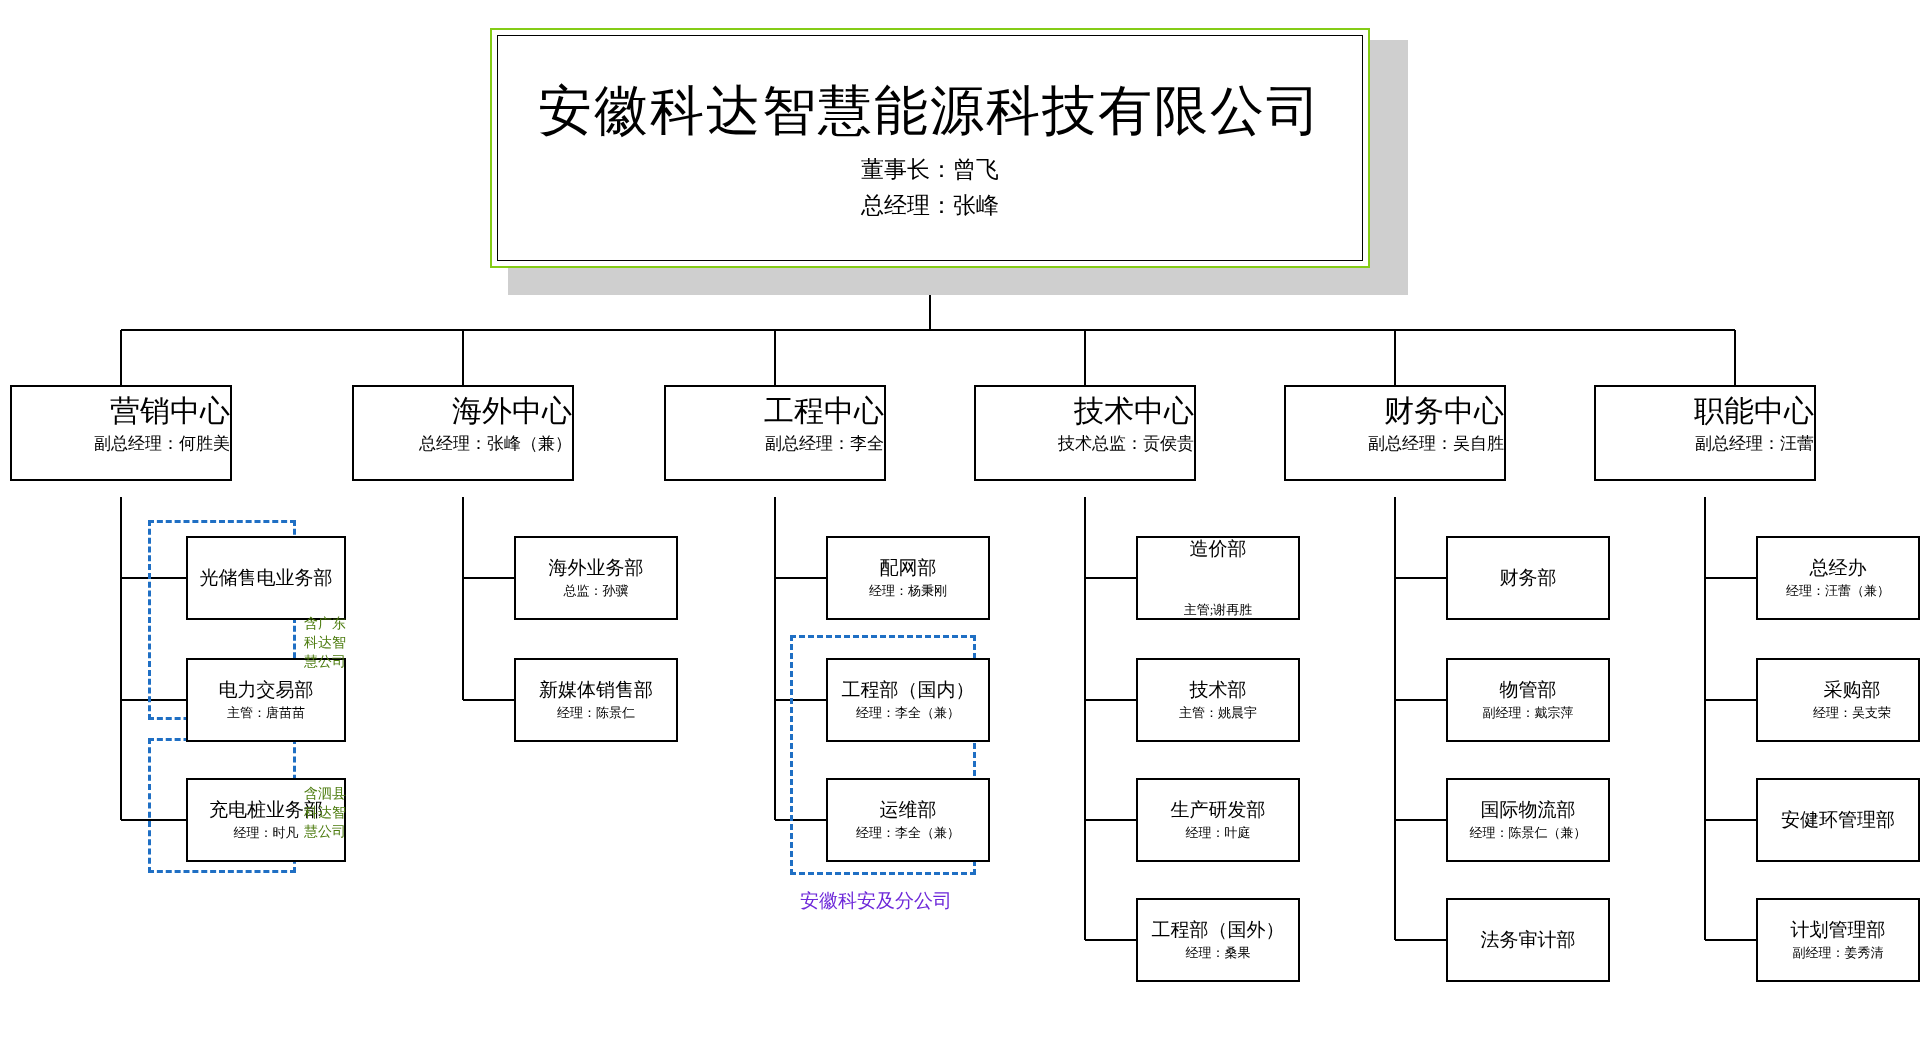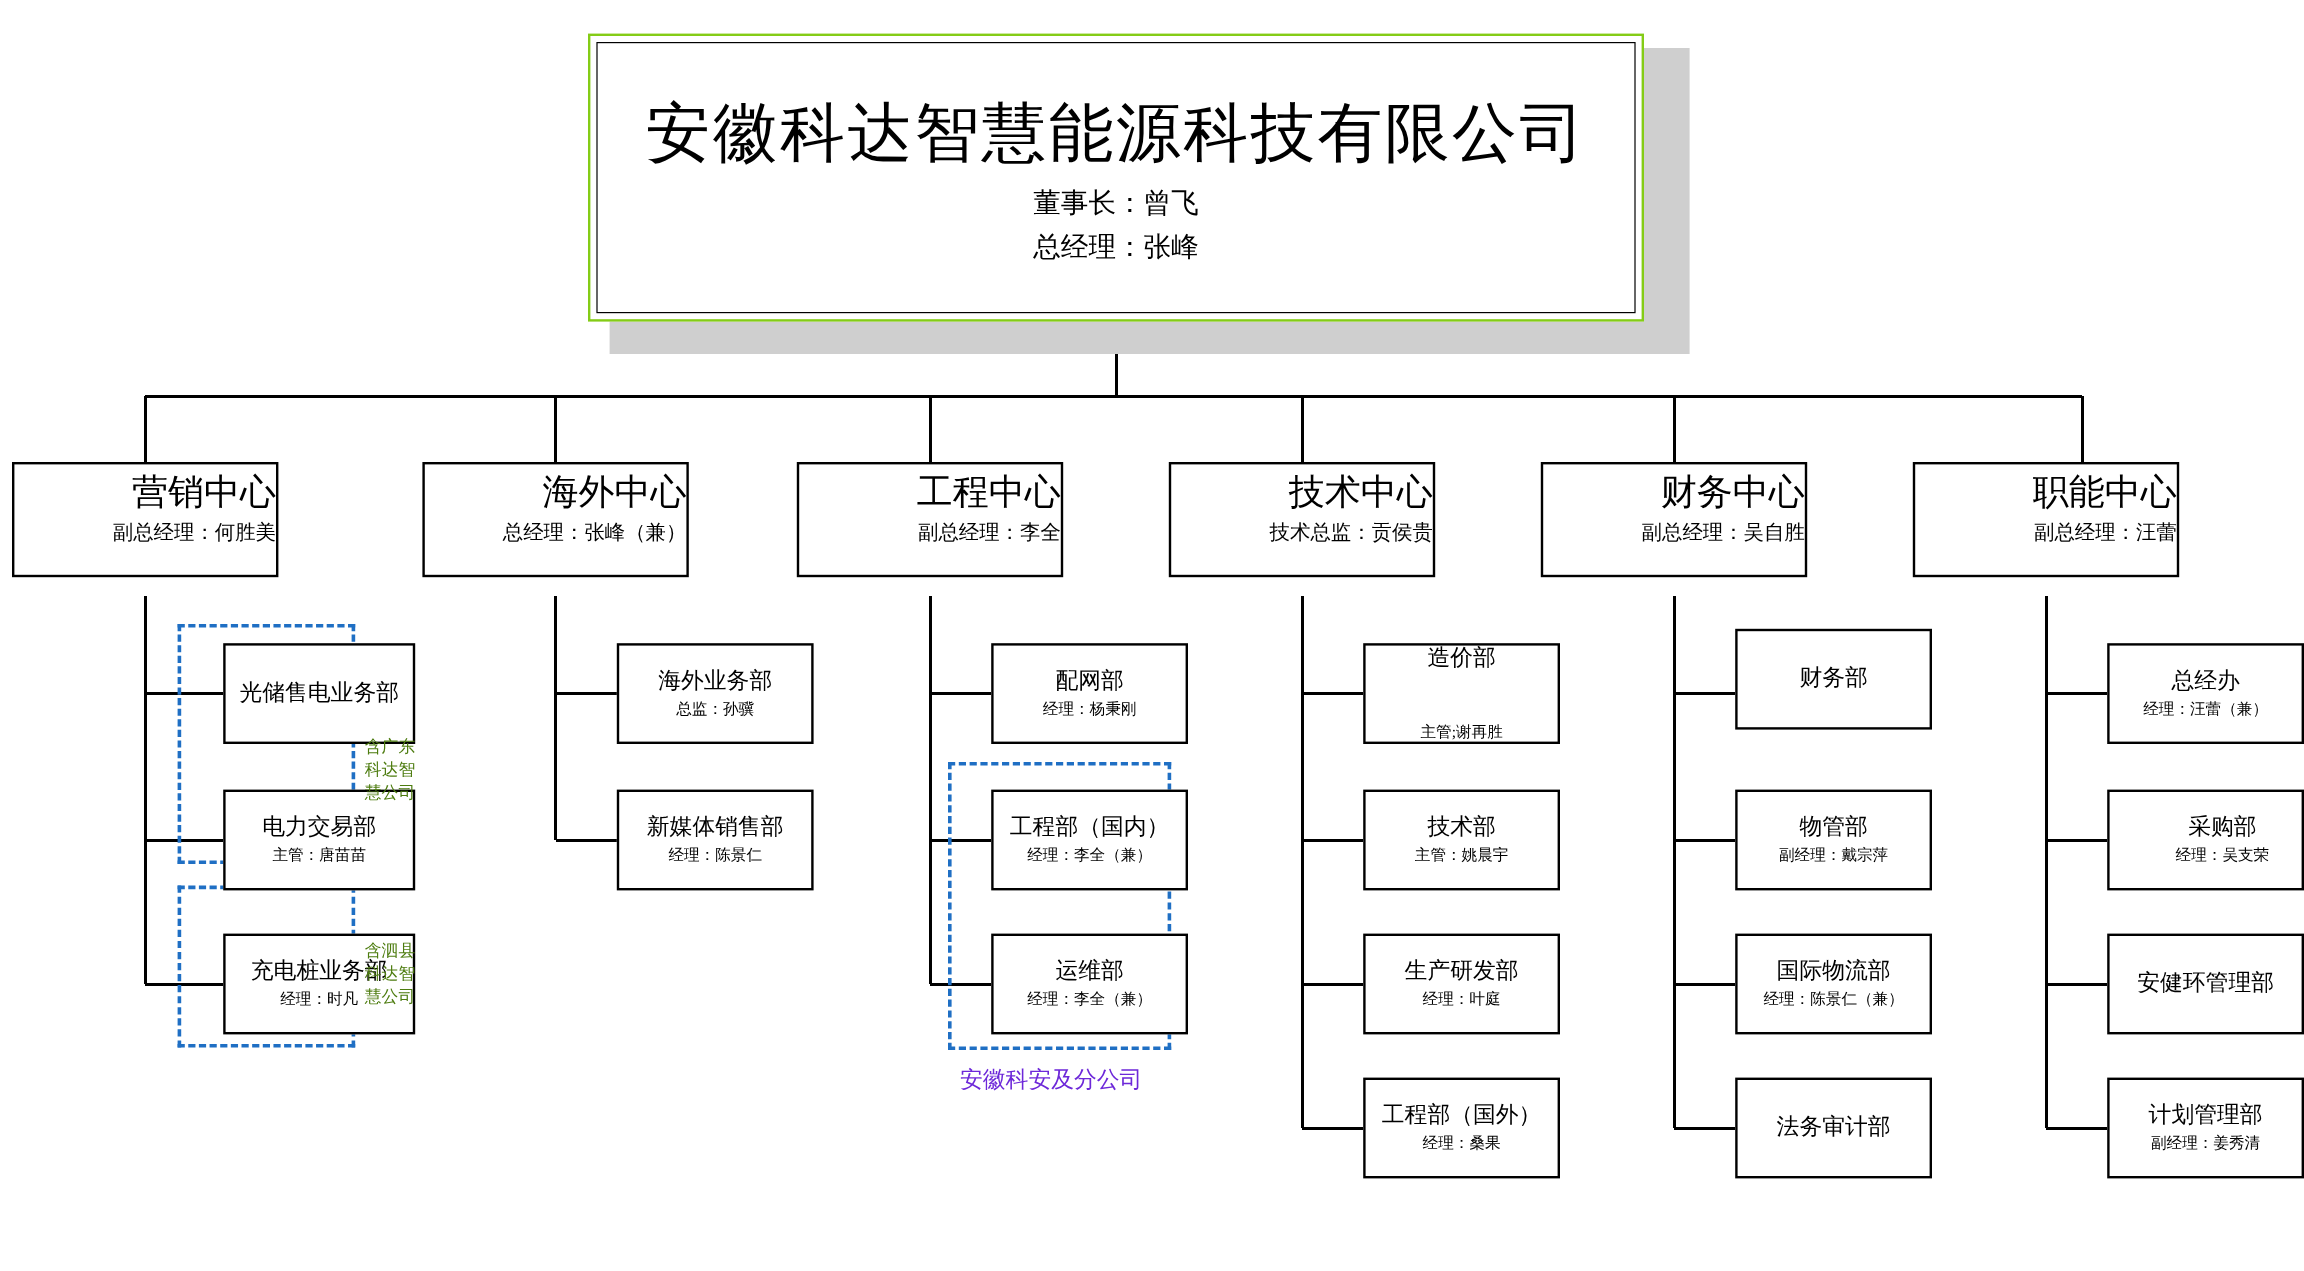--- a/index.html
+++ b/index.html
@@ -299,21 +299,21 @@
   </div>
   <div class="dept-box" style="left:1136px; top:778px;">
     <div class="dept-title">生产研发部</div>
     <div class="dept-sub">经理：叶庭</div>
   </div>
   <div class="dept-box" style="left:1136px; top:898px;">
     <div class="dept-title">工程部（国外）</div>
     <div class="dept-sub">经理：桑果</div>
   </div>
 
-  <div class="dept-box single" style="left:1446px; top:524px;">
+  <div class="dept-box single" style="left:1446px; top:536px;">
     <div class="dept-title">财务部</div>
   </div>
   <div class="dept-box" style="left:1446px; top:658px;">
     <div class="dept-title">物管部</div>
     <div class="dept-sub">副经理：戴宗萍</div>
   </div>
   <div class="dept-box" style="left:1446px; top:778px;">
     <div class="dept-title">国际物流部</div>
     <div class="dept-sub">经理：陈景仁（兼）</div>
   </div>

